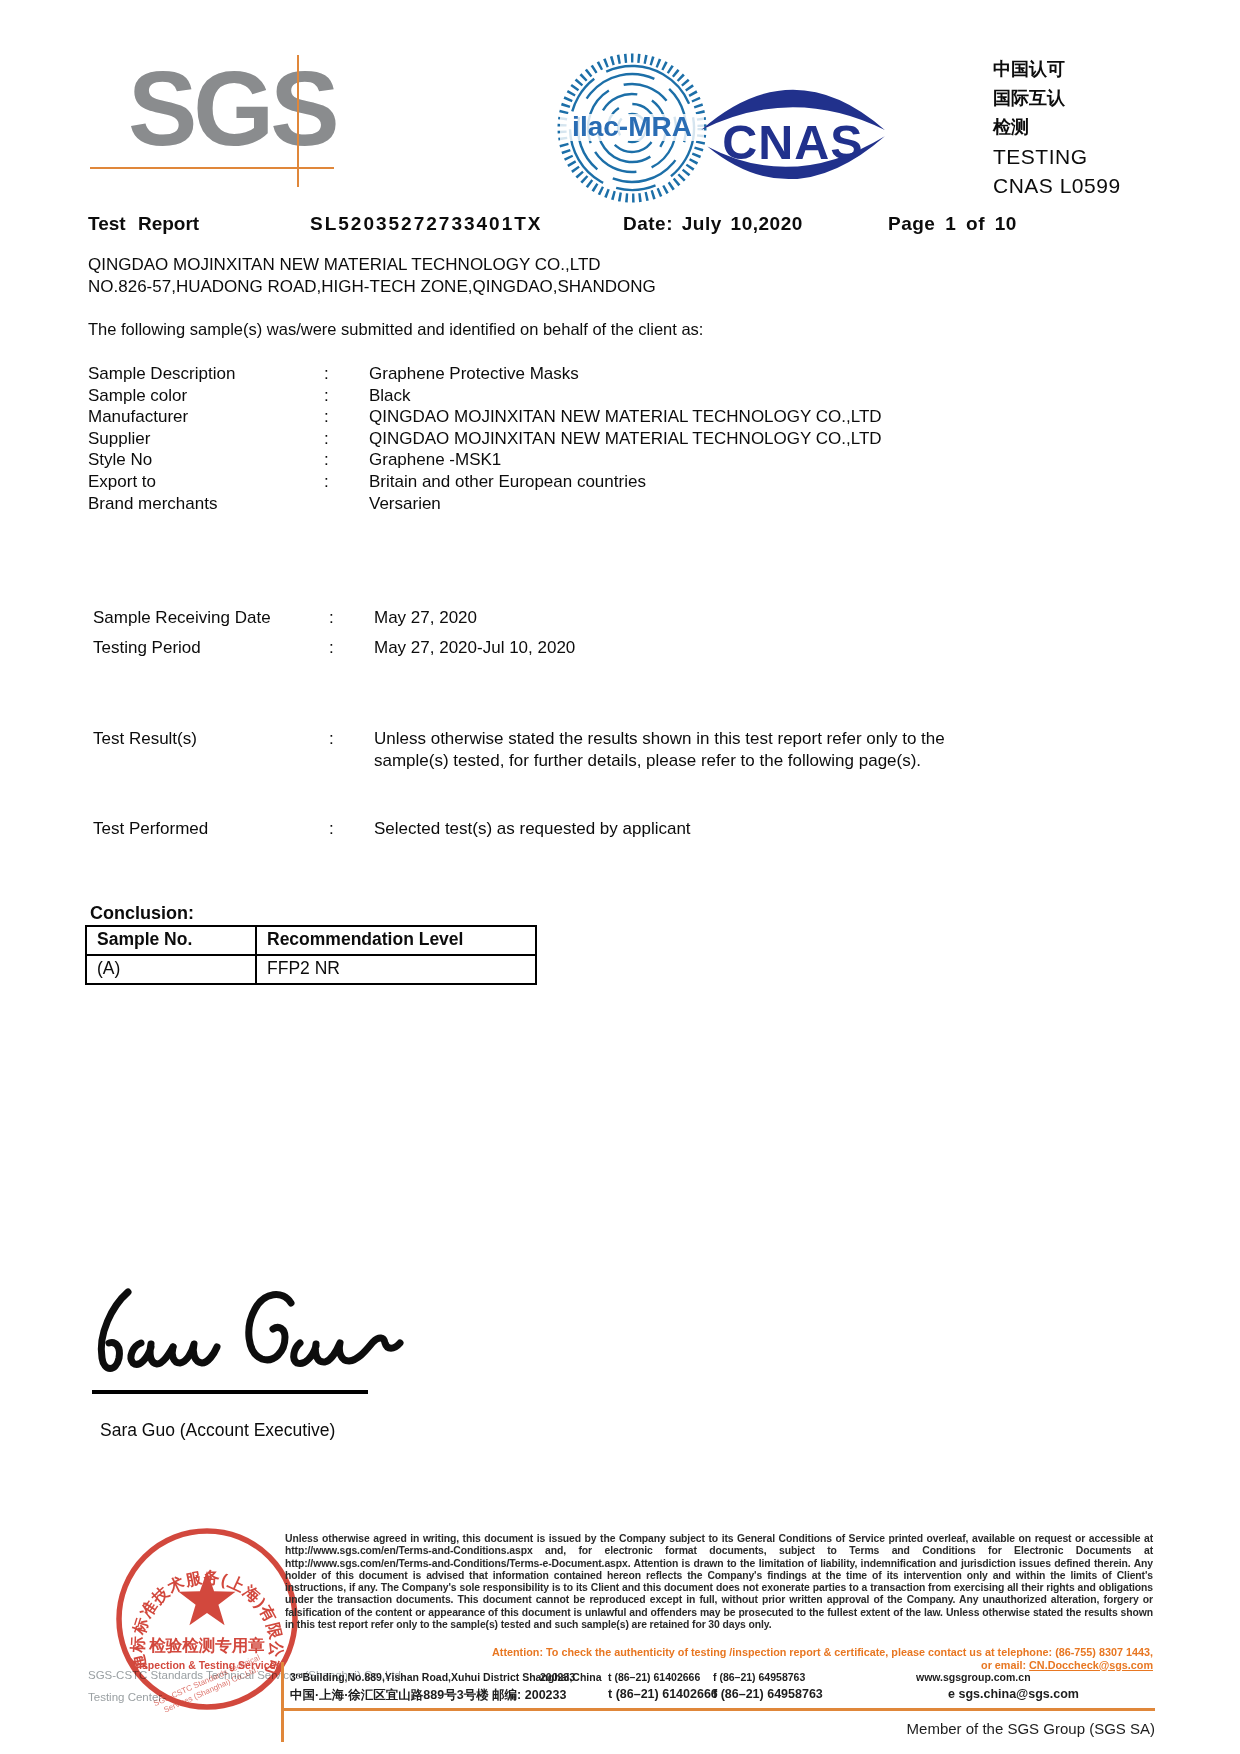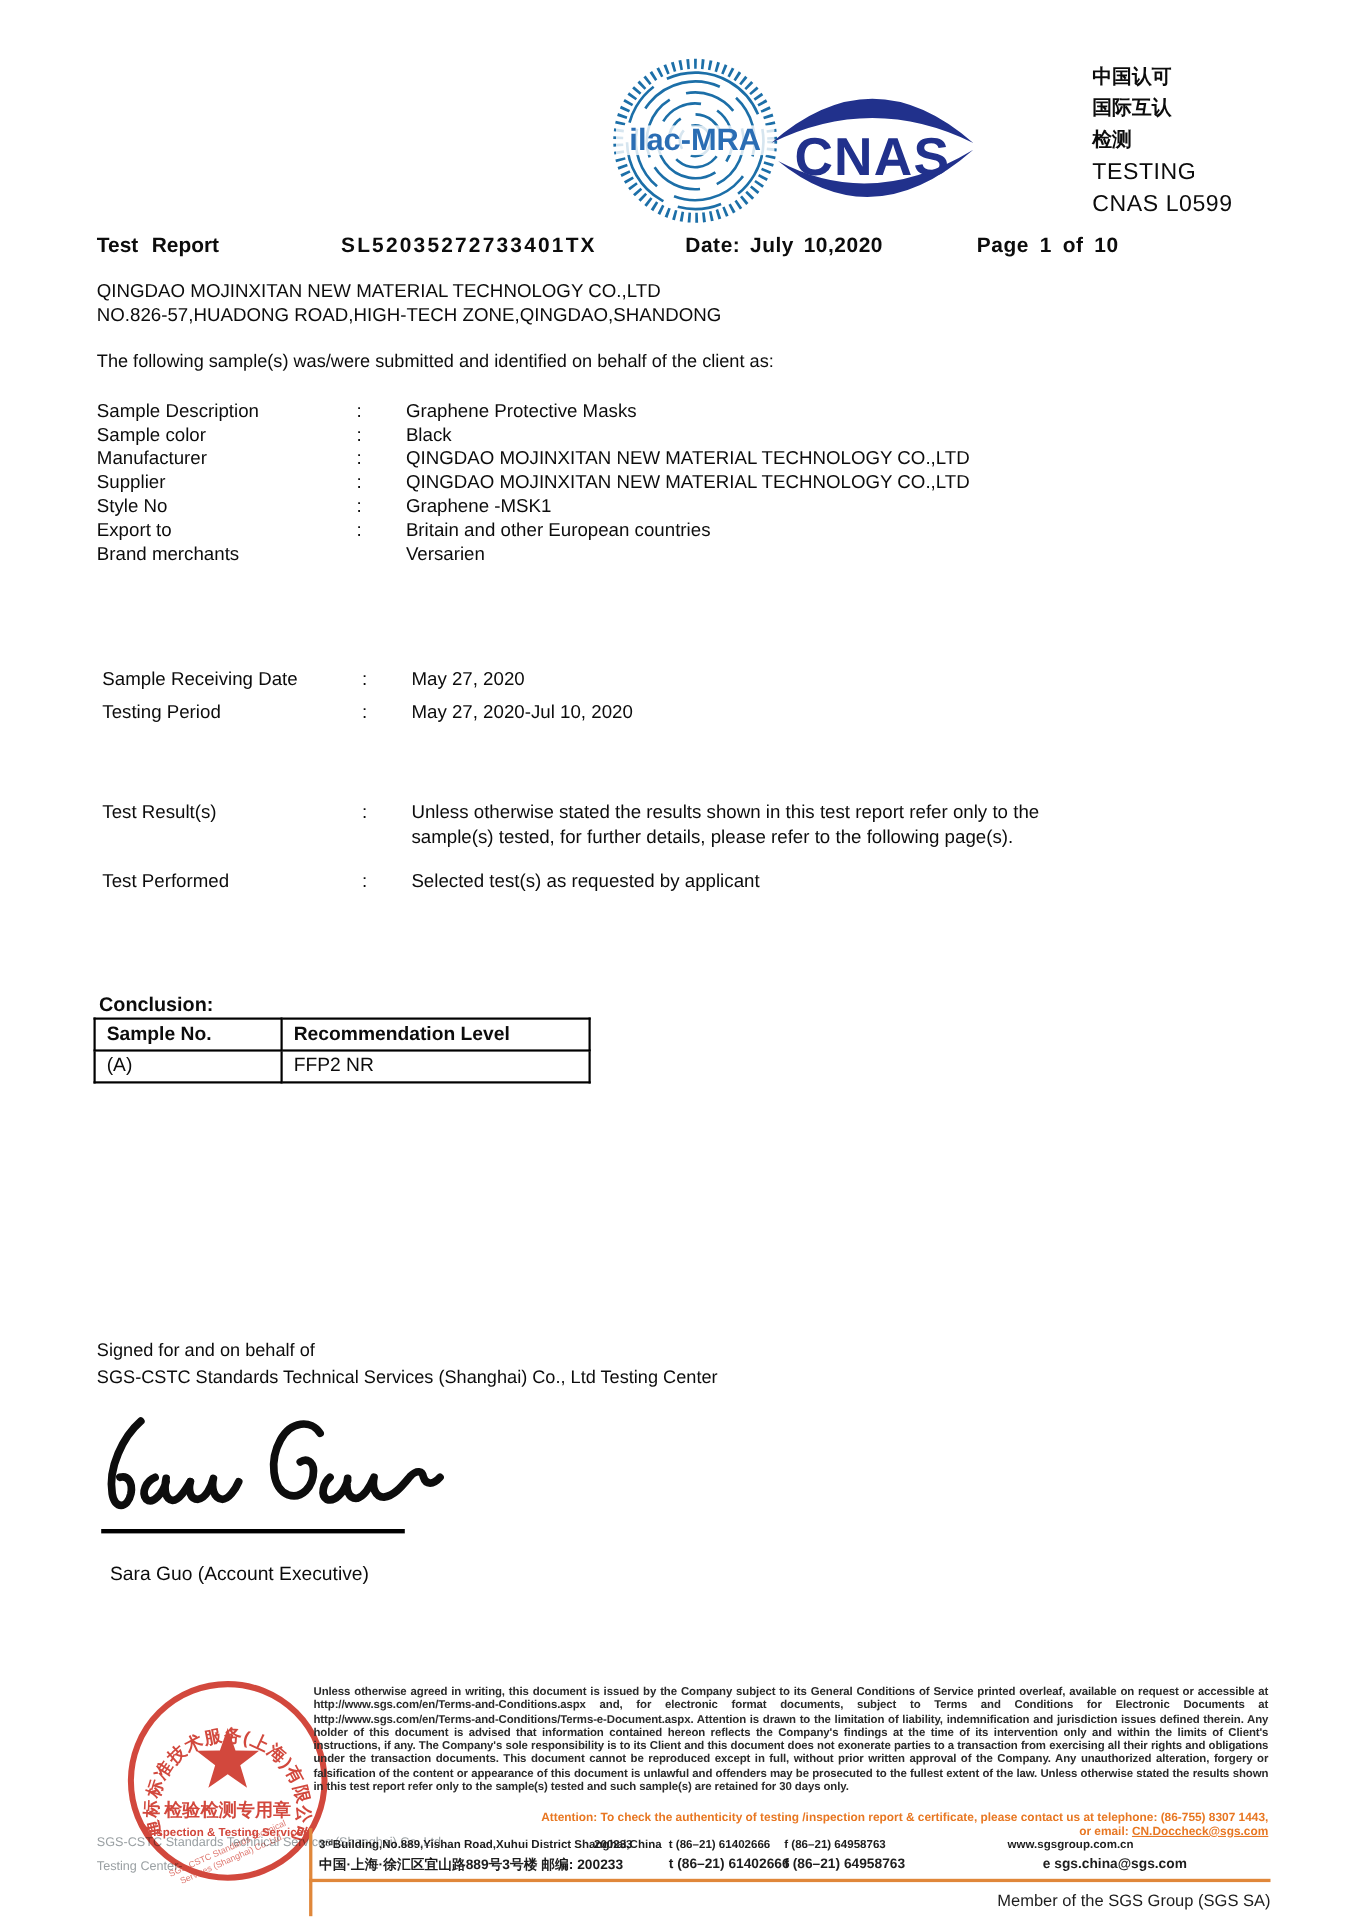--- a/index.html
+++ b/index.html
@@ -48,21 +48,21 @@
   .fields{left:88px;font-size:17px;color:#0c0c0c;}
   .frow{display:flex;line-height:21.6px;}
   .flabel{width:222px;flex:none;}
   .fsep{width:45px;flex:none;text-align:left;padding-left:14px;}
   .fvalue{flex:none;max-width:660px;}
   .fields-sample{top:363px;}
   .fields-dates{left:93px;top:603px;}
   .fields-dates .frow{line-height:30px;}
   .fields-results{left:93px;top:728px;}
   .fields-results .flabel{width:222px;}
-  .rrow2{margin-top:19px;}
+  .rrow2{margin-top:47px;}
 
   
   .conclusion-h{left:90px;top:903px;font-size:18px;font-weight:bold;color:#0c0c0c;}
   .conclusion-table{
     left:85px;top:925px;width:452px;
     border-collapse:collapse;
     font-size:17.5px;color:#0c0c0c;
   }
   .conclusion-table td{
     border:2.5px solid #000;
@@ -105,20 +105,25 @@
   .col-web{position:absolute;left:626px;top:0;}
   .addr-cn .col-tel{left:318px;} .addr-cn .col-fax{left:423px;} .addr-cn .col-web{left:658px;}
   .addr-hline{left:281px;top:1708px;width:874px;height:3px;background:#e0873a;}
   .member{left:880px;top:1720px;width:275px;font-size:15px;color:#1d1d1d;text-align:right;}
 </style>
 </head>
 <body>
 
 <div class="page">
 
+  <div class="abs sgs-logo-wrap">
+    <div class="sgs-text">SGS</div>
+    <div class="sgs-hline"></div>
+    <div class="sgs-vline"></div>
+  </div>
 
   <svg class="abs ilac-logo" viewBox="-80 -80 160 160">
     <circle cx="0" cy="0" r="70" fill="none" stroke="#1c6fa8" stroke-width="9" stroke-dasharray="2.5 4.2"></circle>
     <g fill="none" stroke="#1c6fa8" stroke-width="2.4">
       <circle r="14" stroke-dasharray="26 10 18 8"></circle>
       <circle r="24" stroke-dasharray="40 12 30 14" transform="rotate(40)"></circle>
       <circle r="34" stroke-dasharray="52 14 40 16" transform="rotate(100)"></circle>
       <circle r="44" stroke-dasharray="60 16 48 18" transform="rotate(160)"></circle>
       <circle r="54" stroke-dasharray="70 18 58 20" transform="rotate(220)"></circle>
       <circle r="62" stroke-dasharray="40 14 66 18" transform="rotate(300)"></circle>
@@ -226,24 +231,20 @@
       <td class="hd">Sample No.</td>
       <td class="hd">Recommendation Level</td>
     </tr>
     <tr>
       <td>(A)</td>
       <td>FFP2 NR</td>
     </tr>
   </tbody>
     </table>
 
-  <div class="abs signing">
-    <div>Signed for and on behalf of</div>
-    <div>SGS-CSTC Standards Technical Services (Shanghai) Co., Ltd Testing Center</div>
-  </div>
 
   <svg class="abs signature-svg" width="330" height="110" viewBox="0 0 330 110">
     <g fill="none" stroke="#0d0d0d" stroke-width="7" stroke-linecap="round" stroke-linejoin="round">
       <path d="M42,6 C26,20 12,48 16,72 C18,86 30,86 33,72 C35,61 30,55 23,57"></path>
       <path d="M55,57 C47,60 42,71 47,77 C53,82 62,72 65,61 M65,58 C63,68 64,77 71,78 C77,78 83,68 87,61"></path>
       <path d="M87,61 C85,69 87,77 94,77 C101,76 106,66 108,58 M108,58 C106,66 108,76 116,77 C122,77 128,68 131,61"></path>
       <path d="M205,17 C197,4 178,6 169,23 C159,41 161,67 176,73 C188,77 199,66 199,51 C199,43 193,39 187,43"></path>
       <path d="M214,57 C208,62 205,73 211,77 C219,80 227,70 230,60 M230,58 C228,68 231,77 239,76 C246,74 251,64 254,57 M254,57 C252,66 255,75 263,75 C273,74 281,63 287,56 C293,50 298,51 299,57 C301,64 308,64 314,57"></path>
     </g>
   </svg>

